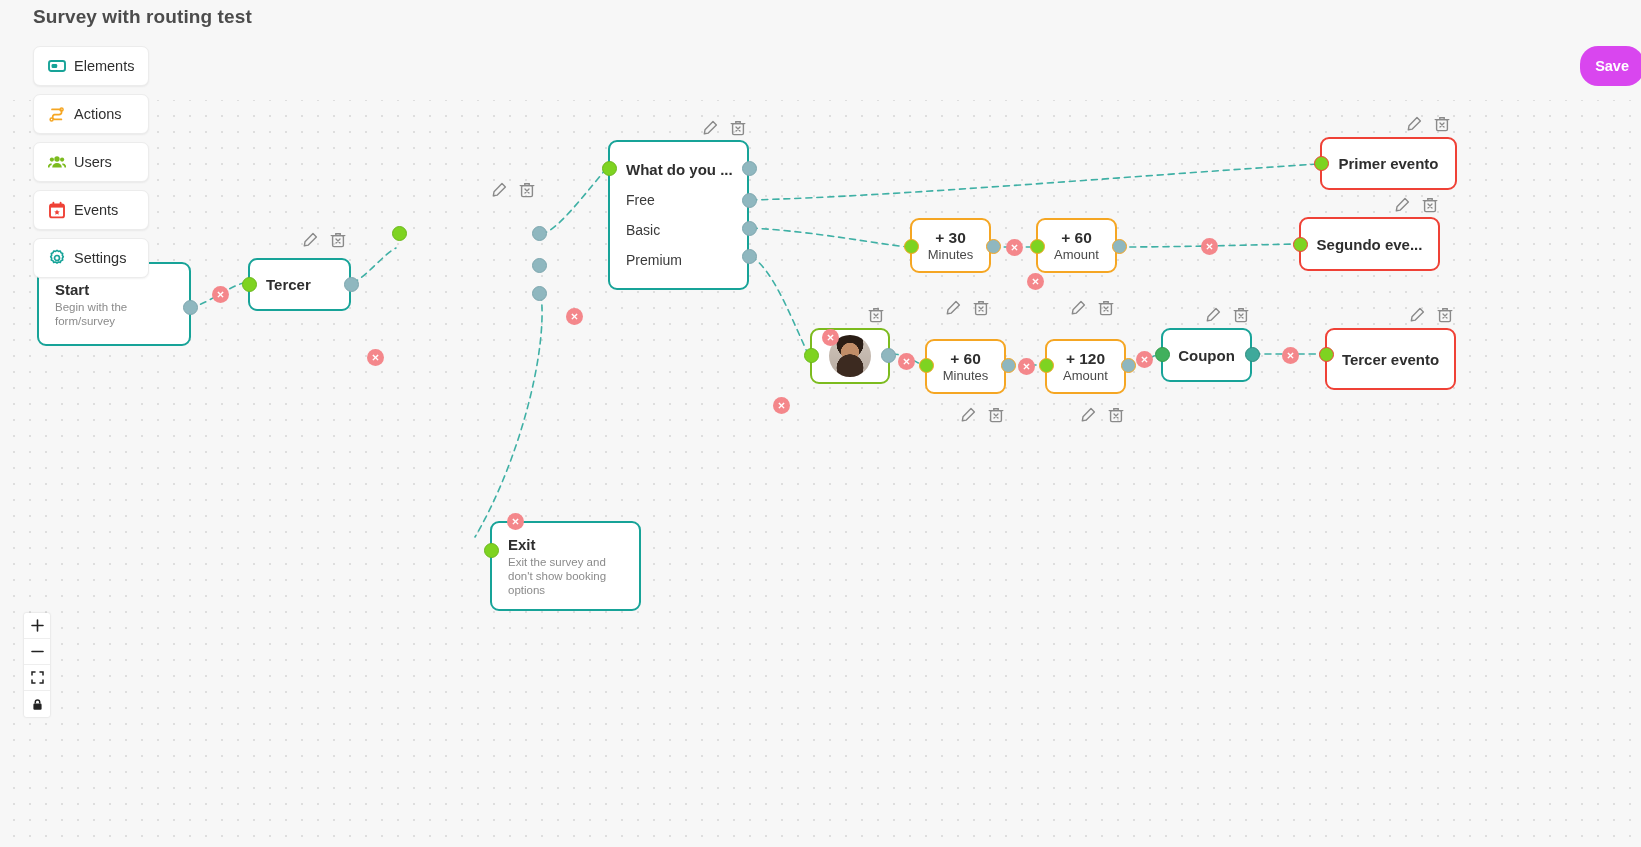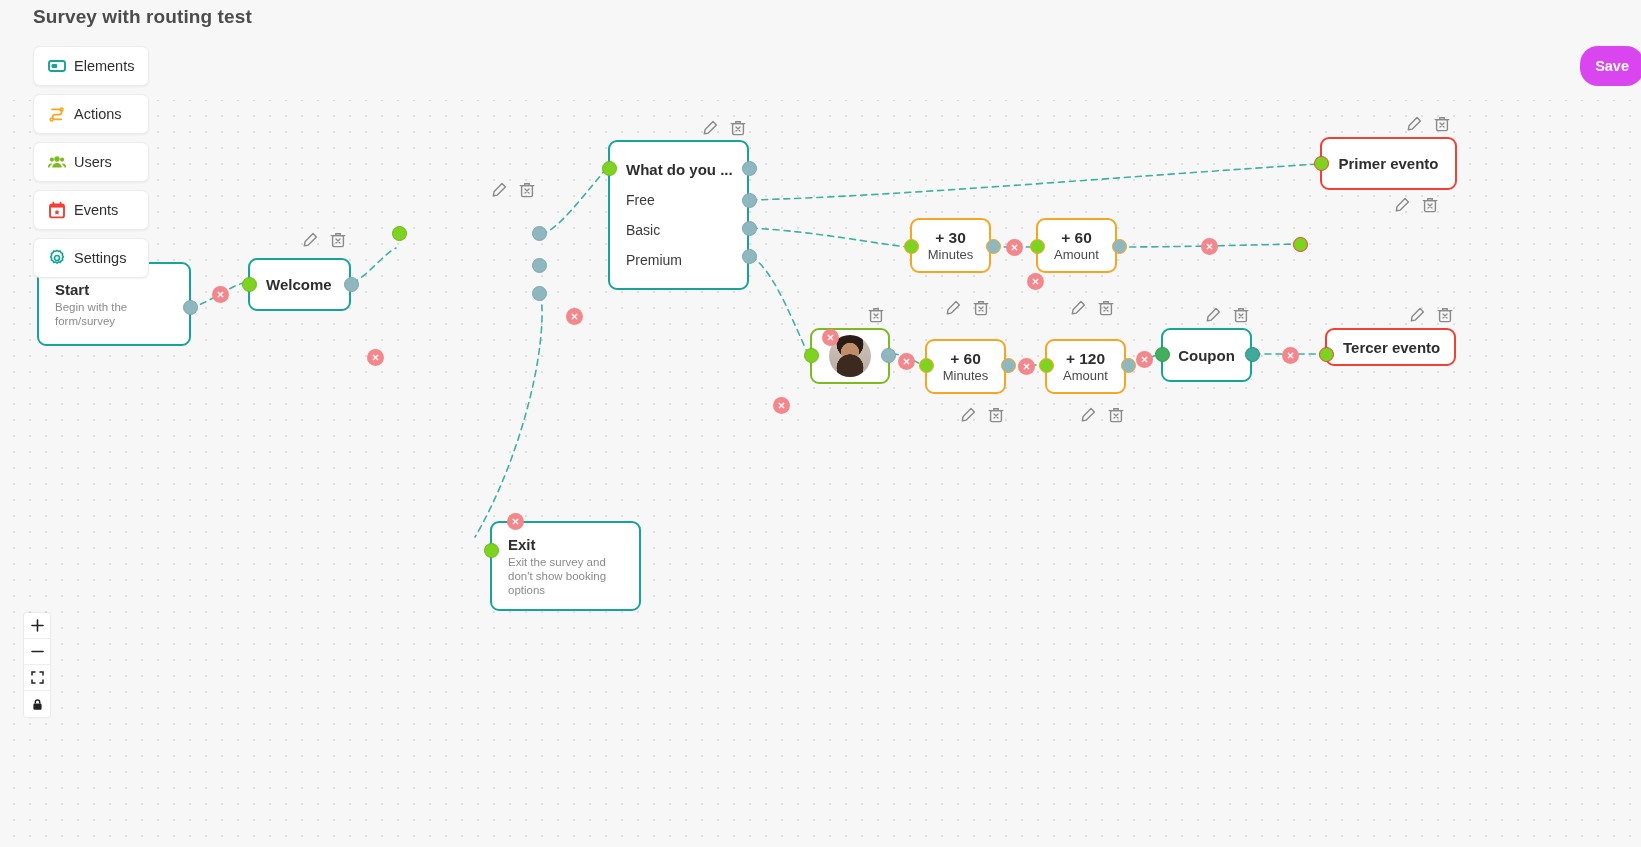--- a/index.html
+++ b/index.html
@@ -226,21 +226,21 @@
       <svg width="16" height="16" viewBox="0 0 16 16">
         <path d="M11 1.6l3.4 3.4-8.1 8.1-4 .7.7-4z" fill="none" stroke="#8a8a8a" stroke-width="1.4" stroke-linejoin="round"></path>
       </svg>
       <svg width="16" height="16" viewBox="0 0 16 16">
         <rect x="2.6" y="3.6" width="10.8" height="11" rx="1.4" fill="none" stroke="#8a8a8a" stroke-width="1.4"></rect>
         <path d="M1.2 3.6h13.6M5.8 3.6V1.8h4.4v1.8" stroke="#8a8a8a" stroke-width="1.4" fill="none" stroke-linecap="round"></path>
         <path d="M6 7l4 4M10 7l-4 4" stroke="#8a8a8a" stroke-width="1.3" stroke-linecap="round"></path>
       </svg>
     </div>
     <div class="node teal" style="left:248px; top:158px; width:103px; height:53px;">
-      <div class="n-title">Welcome</div>
+      <div class="n-title">Tercer</div>
     </div>
     <div class="port in" style="left:242px; top:177px;"></div>
     <div class="port out" style="left:344px; top:177px;"></div>
 
     <div class="ntools" style="left:491px; top:82px;">
       <svg width="16" height="16" viewBox="0 0 16 16">
         <path d="M11 1.6l3.4 3.4-8.1 8.1-4 .7.7-4z" fill="none" stroke="#8a8a8a" stroke-width="1.4" stroke-linejoin="round"></path>
       </svg>
       <svg width="16" height="16" viewBox="0 0 16 16">
         <rect x="2.6" y="3.6" width="10.8" height="11" rx="1.4" fill="none" stroke="#8a8a8a" stroke-width="1.4"></rect>
@@ -396,33 +396,36 @@
     <div class="ntools" style="left:1394px; top:97px;">
       <svg width="16" height="16" viewBox="0 0 16 16">
         <path d="M11 1.6l3.4 3.4-8.1 8.1-4 .7.7-4z" fill="none" stroke="#8a8a8a" stroke-width="1.4" stroke-linejoin="round"></path>
       </svg>
       <svg width="16" height="16" viewBox="0 0 16 16">
         <rect x="2.6" y="3.6" width="10.8" height="11" rx="1.4" fill="none" stroke="#8a8a8a" stroke-width="1.4"></rect>
         <path d="M1.2 3.6h13.6M5.8 3.6V1.8h4.4v1.8" stroke="#8a8a8a" stroke-width="1.4" fill="none" stroke-linecap="round"></path>
         <path d="M6 7l4 4M10 7l-4 4" stroke="#8a8a8a" stroke-width="1.3" stroke-linecap="round"></path>
       </svg>
     </div>
+    <div class="node red" style="left:1299px; top:117px; width:141px; height:54px; align-items:center;">
+      <div class="n-title">Segundo eve...</div>
+    </div>
     <div class="port in-red" style="left:1293px; top:137px;"></div>
 
     <div class="ntools" style="left:1409px; top:207px;">
       <svg width="16" height="16" viewBox="0 0 16 16">
         <path d="M11 1.6l3.4 3.4-8.1 8.1-4 .7.7-4z" fill="none" stroke="#8a8a8a" stroke-width="1.4" stroke-linejoin="round"></path>
       </svg>
       <svg width="16" height="16" viewBox="0 0 16 16">
         <rect x="2.6" y="3.6" width="10.8" height="11" rx="1.4" fill="none" stroke="#8a8a8a" stroke-width="1.4"></rect>
         <path d="M1.2 3.6h13.6M5.8 3.6V1.8h4.4v1.8" stroke="#8a8a8a" stroke-width="1.4" fill="none" stroke-linecap="round"></path>
         <path d="M6 7l4 4M10 7l-4 4" stroke="#8a8a8a" stroke-width="1.3" stroke-linecap="round"></path>
       </svg>
     </div>
-    <div class="node red" style="left:1325px; top:228px; width:131px; height:38px; align-items:flex-start;">
+    <div class="node red" style="left:1325px; top:228px; width:131px; height:62px; align-items:center;">
       <div class="n-title">Tercer evento</div>
     </div>
     <div class="port in-red" style="left:1319px; top:247px;"></div>
 
     <div class="xbadge" style="left:212px; top:186px;">✕</div>
     <div class="xbadge" style="left:367px; top:249px;">✕</div>
     <div class="xbadge" style="left:566px; top:208px;">✕</div>
     <div class="xbadge" style="left:507px; top:413px;">✕</div>
     <div class="xbadge" style="left:773px; top:297px;">✕</div>
     <div class="xbadge" style="left:822px; top:229px;">✕</div>

